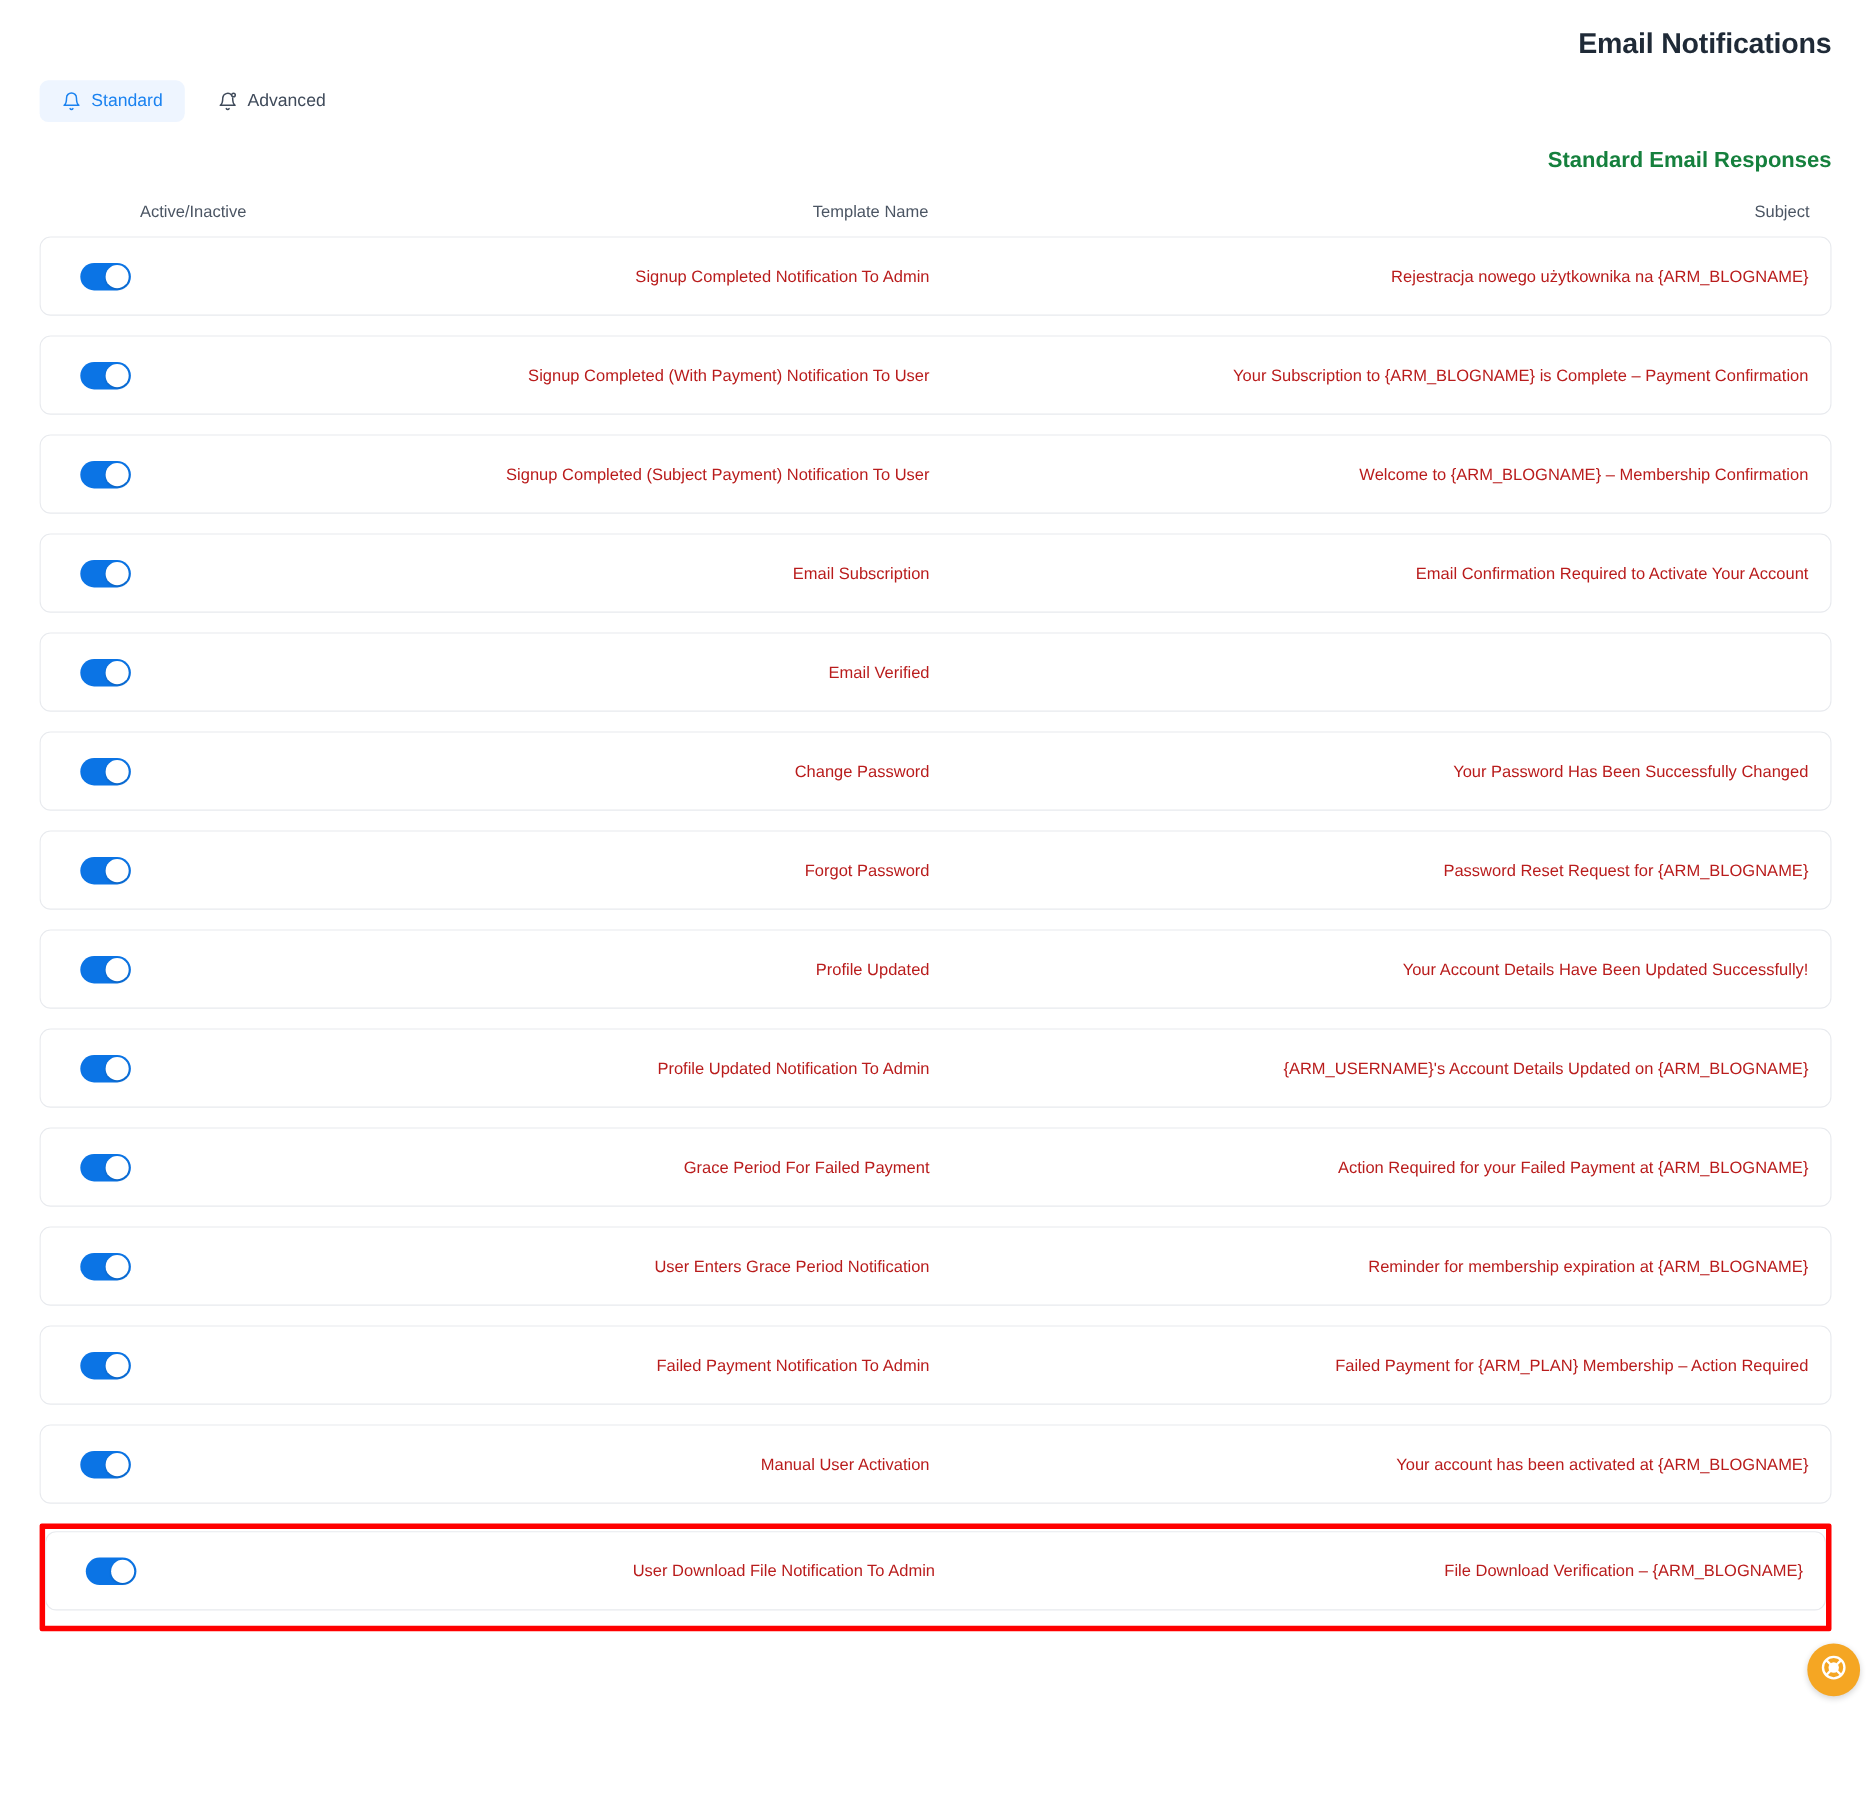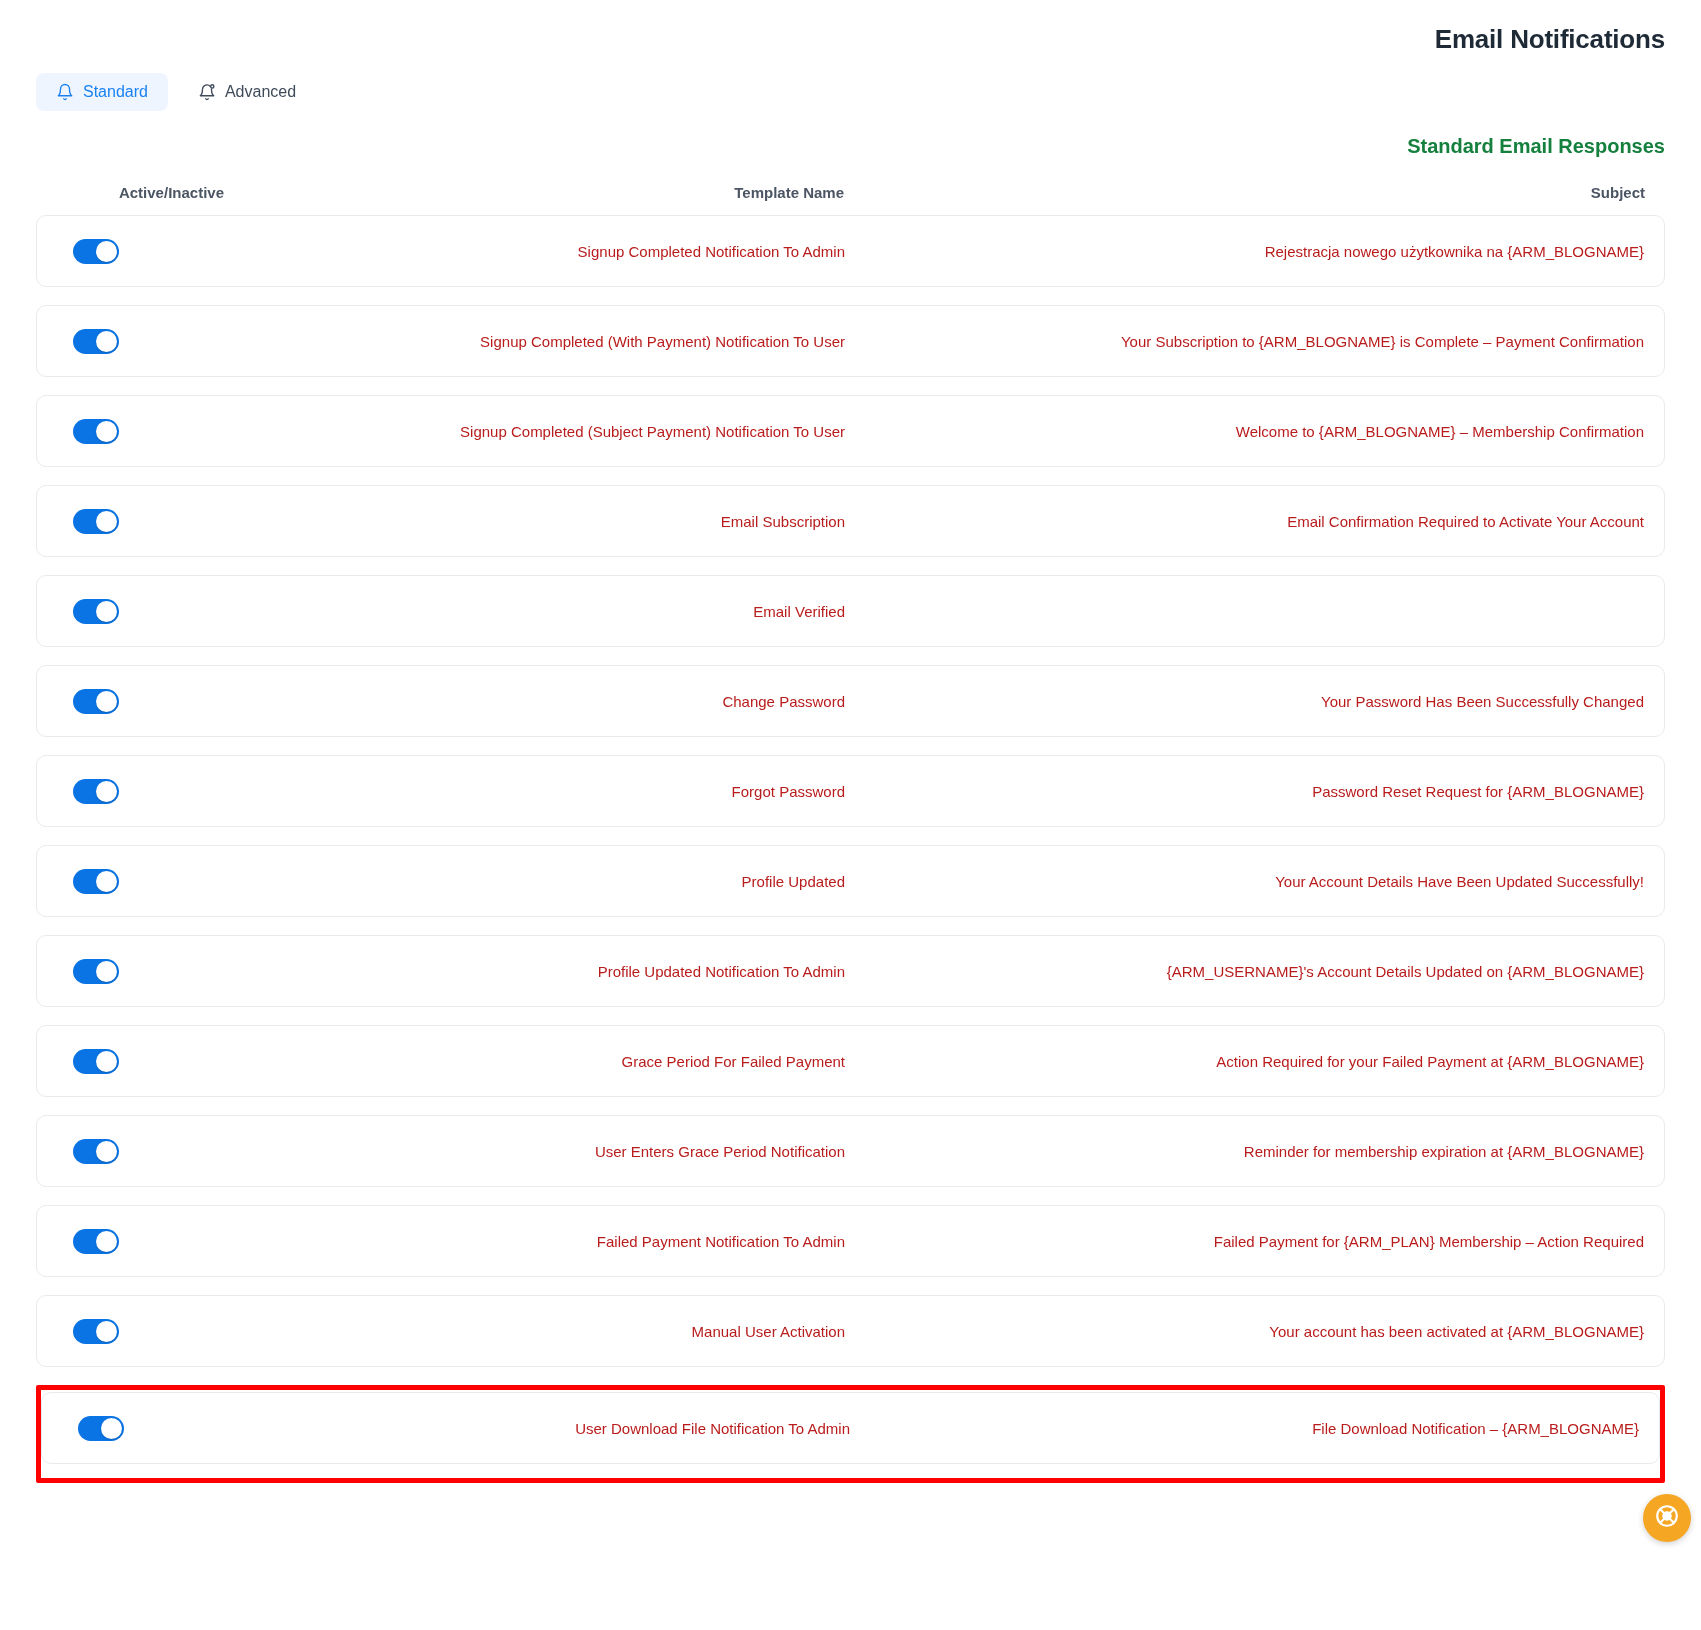--- a/index.html
+++ b/index.html
@@ -66,21 +66,20 @@
   }
 
   
   .thead {
     display: flex;
     align-items: center;
     margin-top: 26px;
     padding: 0 20px;
     font-size: 15px;
     color: #4b5563;
-    font-weight: bold;
   }
   .col-toggle  { width: 168px; flex: none; padding-left: 16px; }
   .col-name    { width: 620px; flex: none; }
   .col-subject { flex: 1; }
 
   
   .rows { margin-top: 14px; }
 
   .row {
     display: flex;
@@ -306,21 +305,21 @@
         <div class="col-subject cell-subject">Your account has been activated at {ARM_BLOGNAME}</div>
       </div>
       <div class="row-highlight-wrap">
         <div class="row">
           <div class="col-toggle" style="display: flex; align-items: center; padding-left: 0px;">
             <div class="toggle">
               <span class="knob"></span>
             </div>
           </div>
           <div class="col-name cell-name">User Download File Notification To Admin</div>
-          <div class="col-subject cell-subject">File Download Notification – {ARM_BLOGNAME}</div>
+          <div class="col-subject cell-subject">File Download Verification – {ARM_BLOGNAME}</div>
         </div>
       </div>
     </div>
 
   <div class="support-bubble">
     <span>
       <svg width="26" height="26" viewBox="0 0 24 24" fill="none" stroke="#ffffff" stroke-width="2">
         <circle cx="12" cy="12" r="9"></circle>
         <circle cx="12" cy="12" r="3.4" fill="#ffffff"></circle>
         <line x1="5.8" y1="5.8" x2="9.6" y2="9.6"></line>

